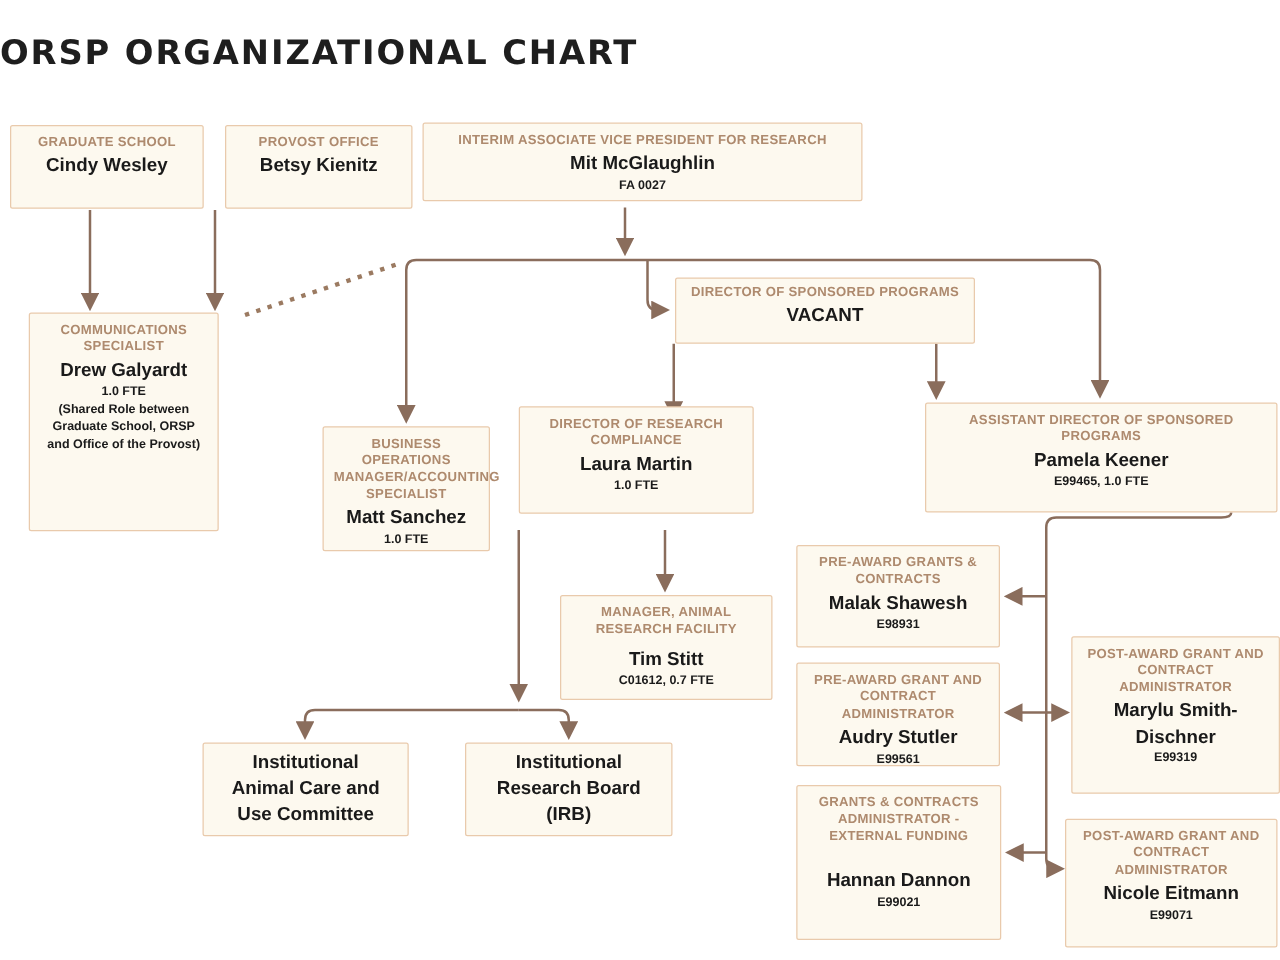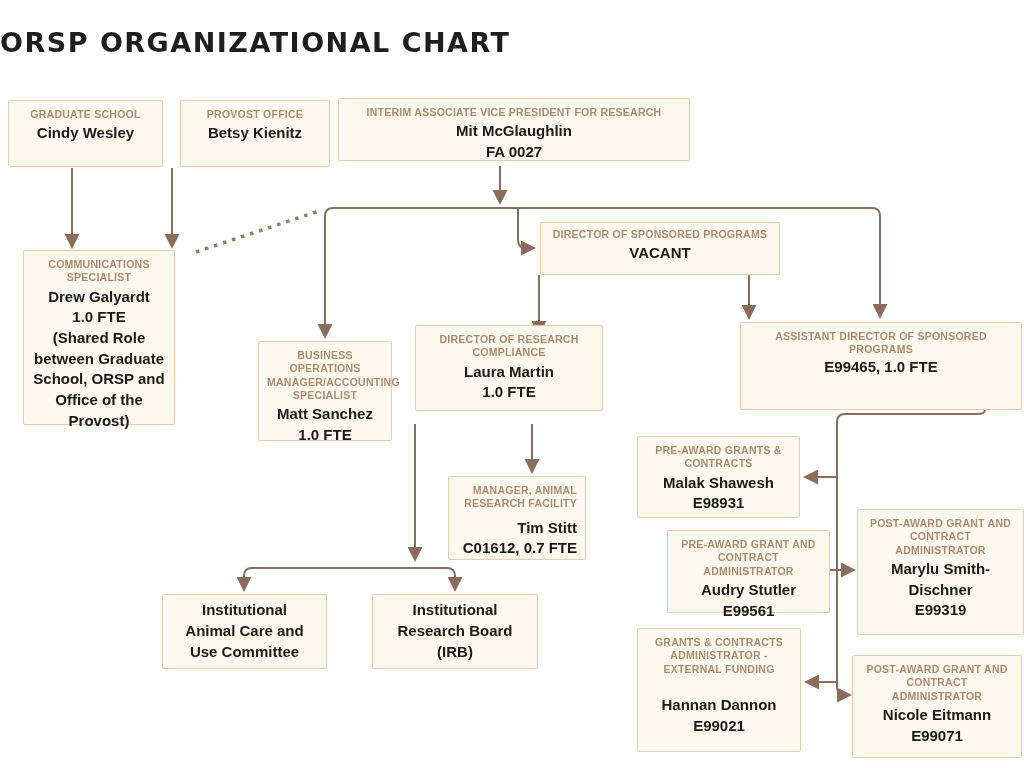--- a/index.html
+++ b/index.html
@@ -20,41 +20,41 @@
   }
   .role{
     font-size:10.5px;font-weight:700;color:#ae8a6e;
     letter-spacing:.25px;line-height:1.27;white-space:pre-line;
   }
   .person{
     font-size:15px;font-weight:600;color:#1a1a1a;line-height:1.38;
     margin-top:2px;white-space:pre-line;
   }
   .meta{
-    font-size:15px;font-weight:600;color:#1a1a1a;line-height:1.38;
+    font-size:10px;font-weight:600;color:#1a1a1a;line-height:1.38;
     white-space:pre-line;
   }
   .gap-sm .person{margin-top:7px;}
   .gap-lg .person{margin-top:19px;}
   .plain{display:flex;align-items:center;justify-content:center;}
   .plain .person{margin-top:0;}
   
   #n-grad   {left:8px;   top:100px; width:155px; height:67px;}
   #n-prov   {left:180px; top:100px; width:150px; height:67px;}
   #n-avp    {left:338px; top:98px;  width:352px; height:63px;}
   #n-comm   {left:23px;  top:250px; width:152px; height:175px;}
   #n-dsp    {left:540px; top:222px; width:240px; height:53px; padding-top:5px;}
   #n-biz    {left:258px; top:341px; width:134px; height:100px;}
   #n-drc    {left:415px; top:325px; width:188px; height:86px;}
-  #n-tim    {left:448px; top:476px; width:138px; height:84px;text-align:right;}
+  #n-tim    {left:448px; top:476px; width:170px; height:84px;}
   #n-iacuc  {left:162px; top:594px; width:165px; height:75px;}
   #n-irb    {left:372px; top:594px; width:166px; height:75px;}
   #n-asst   {left:740px; top:322px; width:282px; height:88px; padding-left:26px;padding-right:26px;}
   #n-malak  {left:637px; top:436px; width:163px; height:82px;}
-  #n-audry  {left:637px; top:530px; width:163px; height:83px;margin-left:30px;}
+  #n-audry  {left:637px; top:530px; width:163px; height:83px;}
   #n-hannan {left:637px; top:628px; width:164px; height:124px;}
   #n-marylu {left:857px; top:509px; width:167px; height:126px;}
   #n-nicole {left:852px; top:655px; width:170px; height:103px;}
 </style>
 </head>
 <body>
 
 <div class="title">ORSP ORGANIZATIONAL CHART</div>
 
 <svg class="wires" width="1024" height="768" viewBox="0 0 1024 768">
@@ -138,20 +138,21 @@
 </div>
 
 <div class="node plain" id="n-irb">
   <div class="person">Institutional
 Research Board
 (IRB)</div>
 </div>
 
 <div class="node" id="n-asst">
   <div class="role">ASSISTANT DIRECTOR OF SPONSORED PROGRAMS</div>
+  <div class="person">Pamela Keener</div>
   <div class="meta">E99465, 1.0 FTE</div>
 </div>
 
 <div class="node" id="n-malak">
   <div class="role">PRE-AWARD GRANTS &amp; CONTRACTS</div>
   <div class="person">Malak Shawesh</div>
   <div class="meta">E98931</div>
 </div>
 
 <div class="node" id="n-audry">

